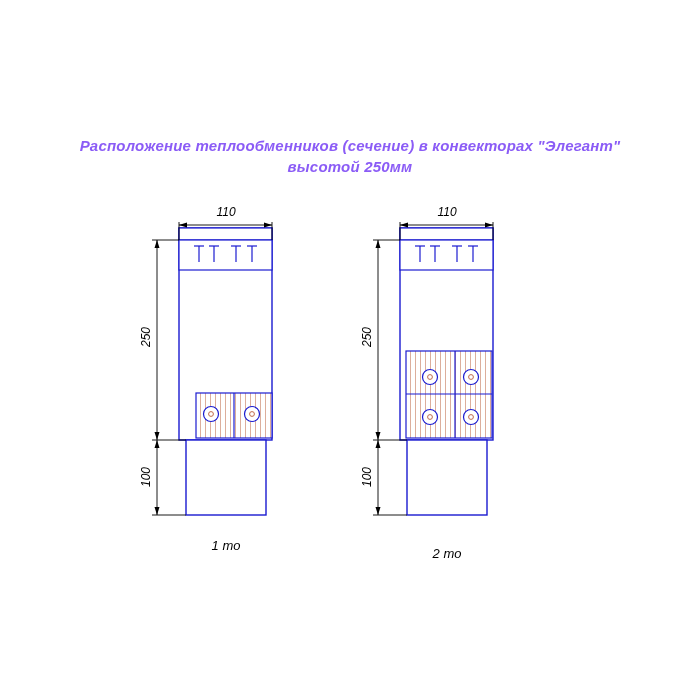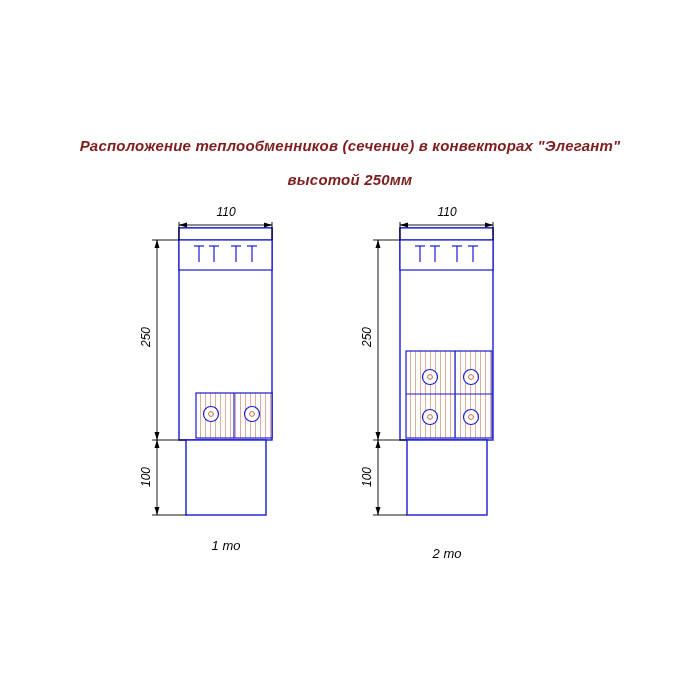--- a/index.html
+++ b/index.html
@@ -23,24 +23,24 @@
   }
   .title {
     position: absolute;
     left: 0;
     width: 700px;
     text-align: center;
     font-style: italic;
     font-weight: bold;
     font-size: 15px;
     letter-spacing: 0.2px;
-    color: #7f1d1d;
+    color: #8b5cf6;
   }
   .title.line1 { top: 137px; }
-  .title.line2 { top: 171px; font-style: italic; }
+  .title.line2 { top: 158px; font-style: italic; }
 
   .caption {
     position: absolute;
     font-style: italic;
     font-size: 13px;
     color: #000;
     text-align: center;
   }
 
   .dimtext {

